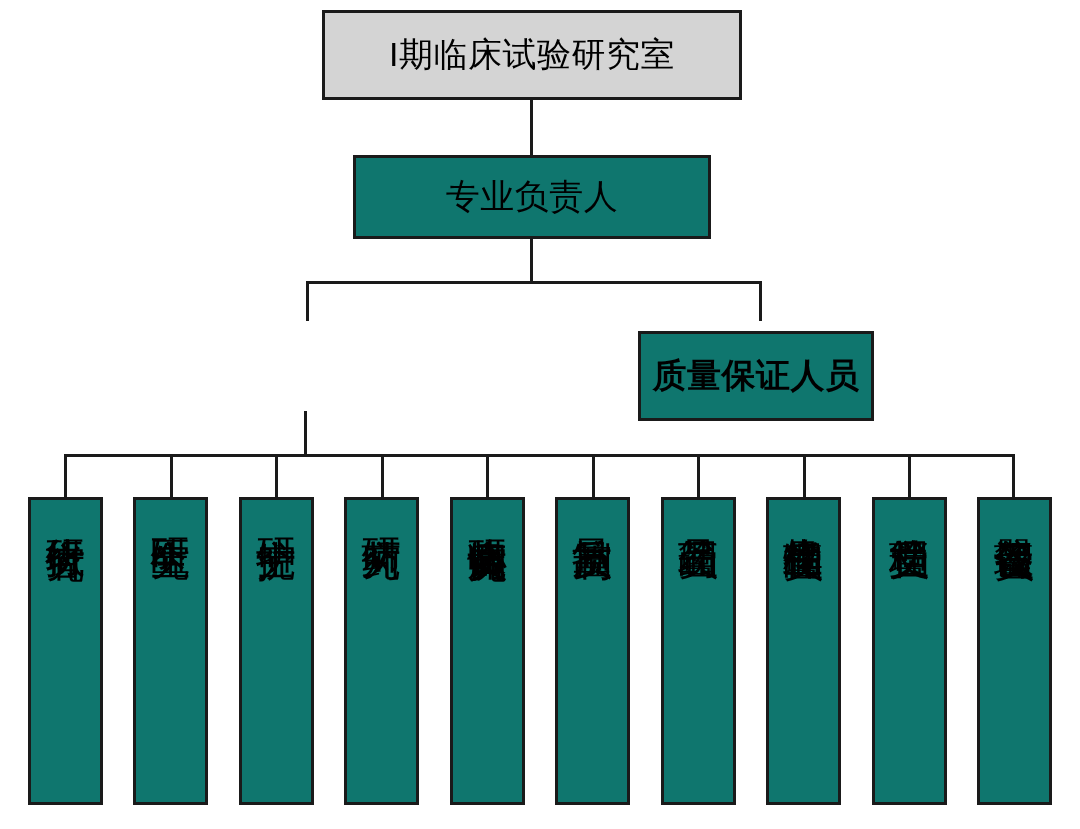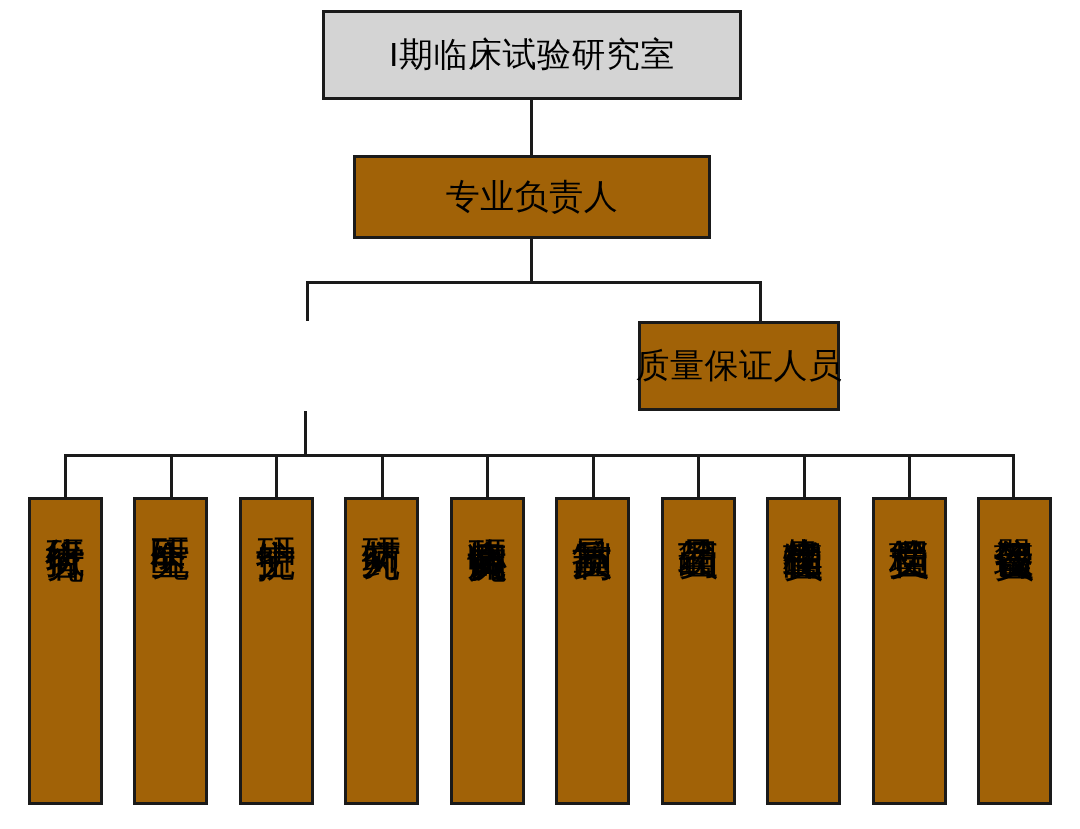--- a/index.html
+++ b/index.html
@@ -14,21 +14,21 @@
     position: relative;
     width: 1080px;
     height: 829px;
     background: #ffffff;
     overflow: hidden;
   }
   .node {
     position: absolute;
     box-sizing: border-box;
     border: 3px solid #1a1a1a;
-    background: #a16207;
+    background: #0f766e;
     display: flex;
     align-items: center;
     justify-content: center;
     color: #000000;
     line-height: 1.05;
   }
   .node.root {
     background: #d4d4d4;
   }
   .node-label {
@@ -78,21 +78,21 @@
   <div class="node horiz" style="left:353px; top:155px; width:358px; height:84px;">
     <span class="node-label">专业负责人</span>
   </div>
 
   <div class="connector v" style="left:530px; top:239px; height:43px;"></div>
   <div class="connector h" style="left:306px; top:281px; width:456px;"></div>
   <div class="connector v" style="left:306px; top:281px; height:40px;"></div>
   <div class="connector v" style="left:759px; top:281px; height:40px;"></div>
 
 
-  <div class="node horiz" style="left:638px; top:321px; width:202px; height:90px;">
+  <div class="node horiz" style="left:638px; top:331px; width:236px; height:90px;font-weight:bold;">
     <span class="node-label">质量保证人员</span>
   </div>
 
   <div class="connector v" style="left:304px; top:411px; height:45px;"></div>
   <div class="connector h" style="left:64px; top:454px; width:951px;"></div>
 
   <div class="connector v" style="left:64px;  top:454px; height:43px;"></div>
   <div class="connector v" style="left:170px; top:454px; height:43px;"></div>
   <div class="connector v" style="left:275px; top:454px; height:43px;"></div>
   <div class="connector v" style="left:381px; top:454px; height:43px;"></div>

